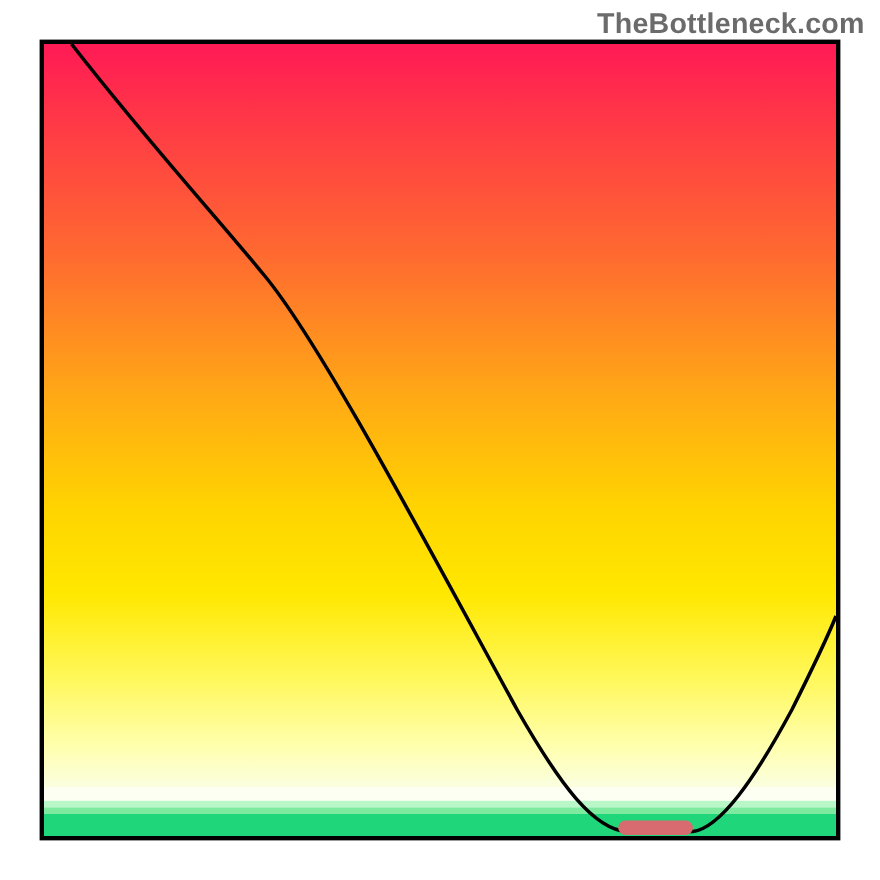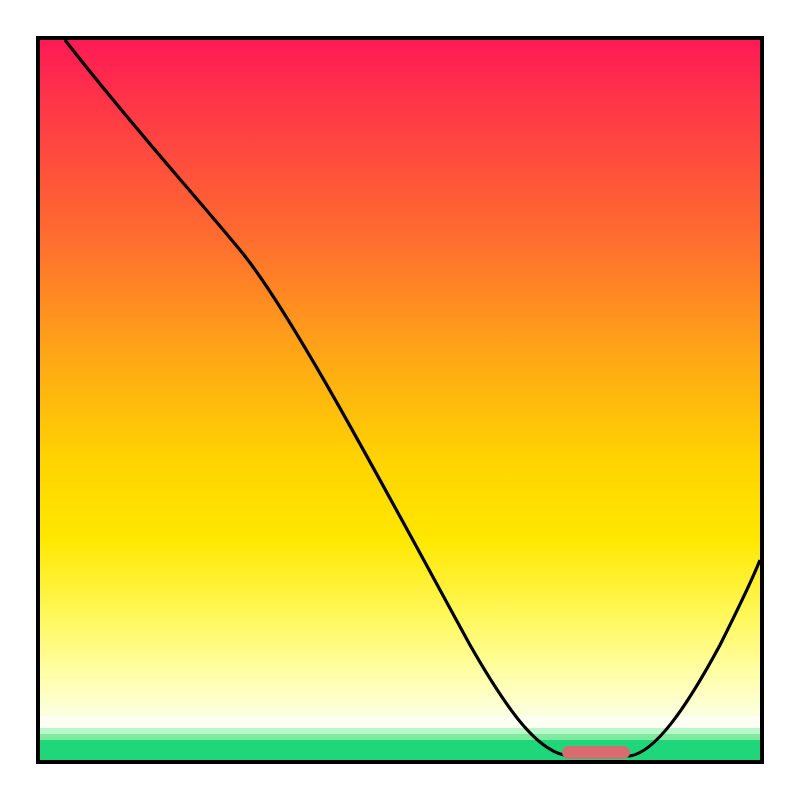--- a/index.html
+++ b/index.html
@@ -94,20 +94,21 @@
     width: 68px;
     background: #d86b6f;
     border-radius: 7px;
     z-index: 6;
   }
 </style>
 </head>
 <body>
 <div class="frame">
 
+  <div class="watermark">TheBottleneck.com</div>
 
   <div class="plot-area">
 
     <div class="gradient-fill gradient-main"></div>
     <div class="gradient-fill band-cream"></div>
     <div class="gradient-fill band-white"></div>
     <div class="gradient-fill band-green-light"></div>
     <div class="gradient-fill band-green-mid"></div>
     <div class="gradient-fill band-green-strong"></div>
 

